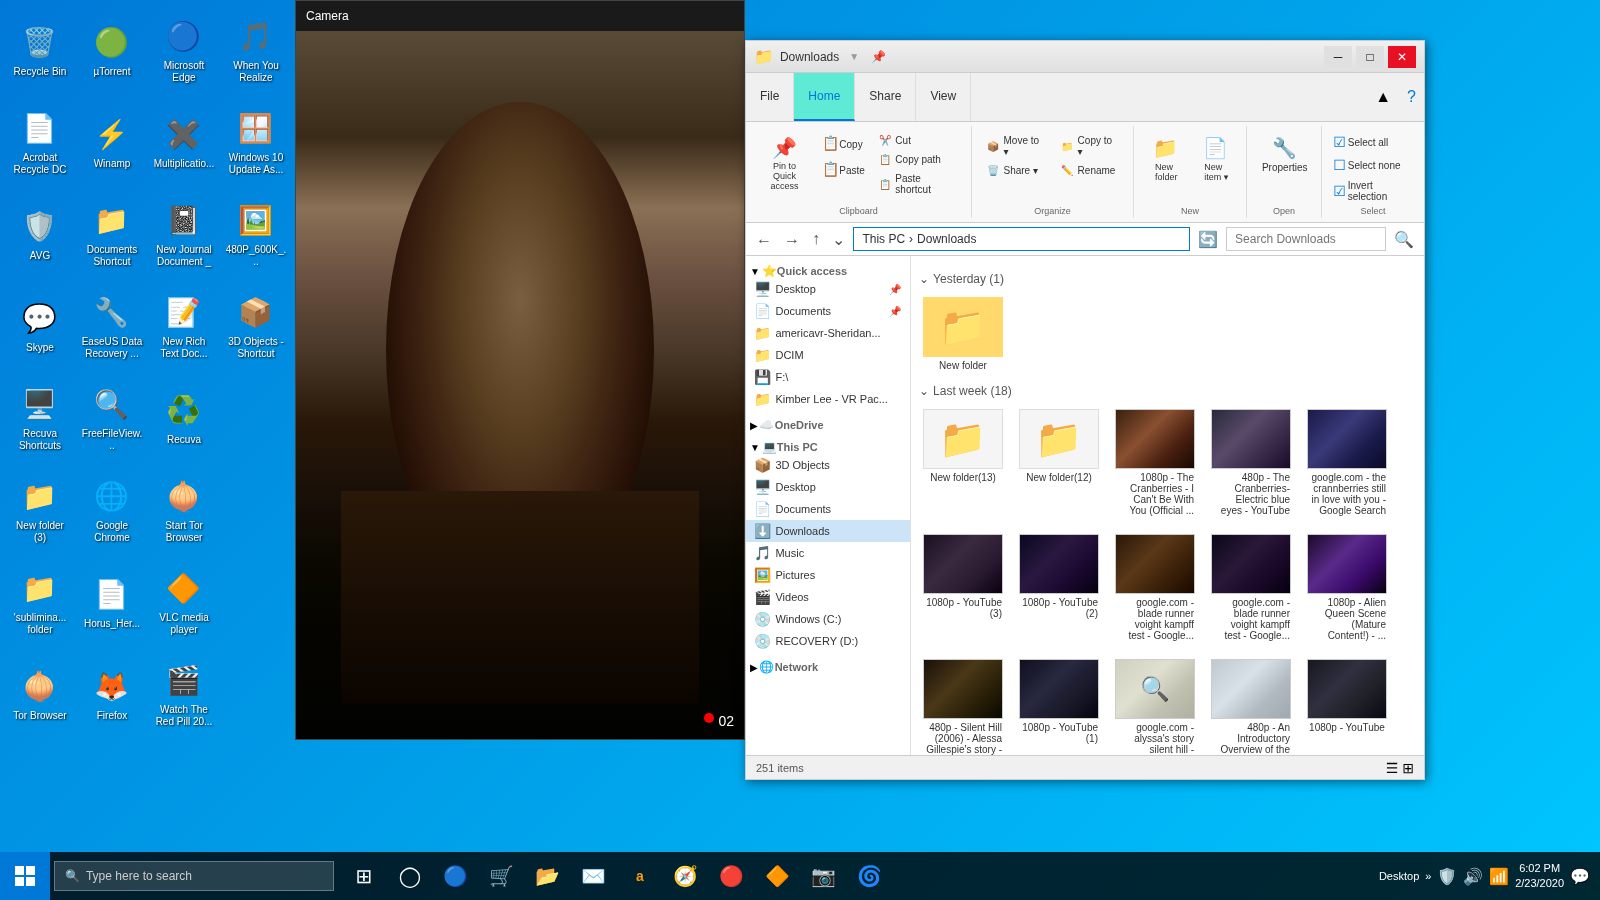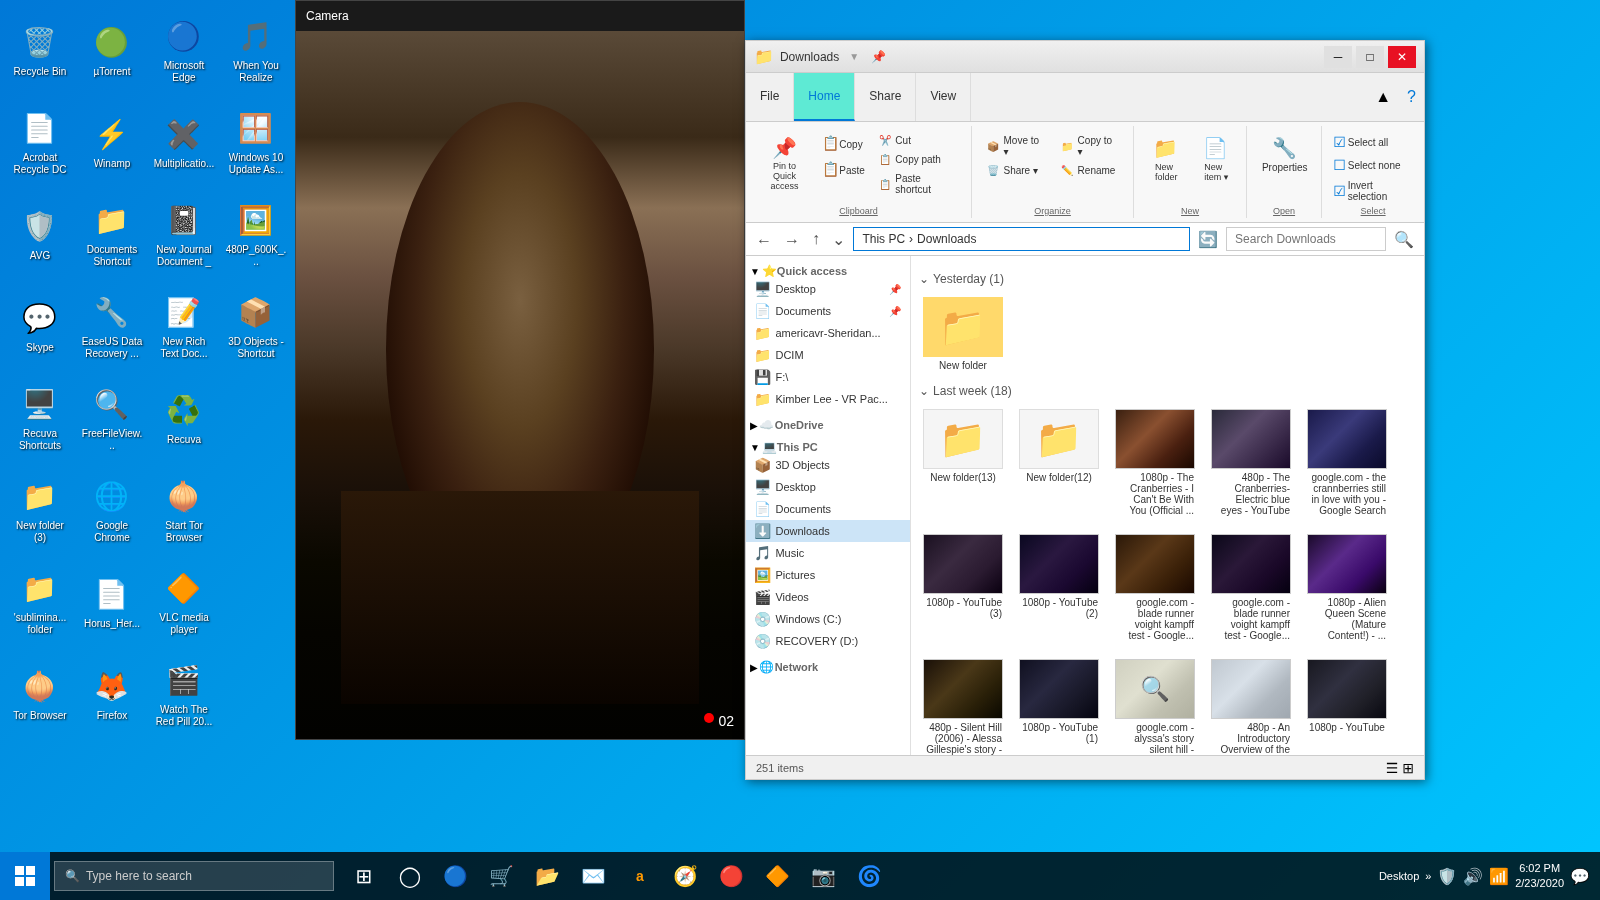--- a/index.html
+++ b/index.html
@@ -85,21 +85,21 @@
     }
     .ribbon-tab.active { background: #5eead4; border-bottom: 2px solid #0078d7; color: #0078d7; }
     .ribbon-content {
       display: flex; align-items: stretch; padding: 4px 0; min-height: 80px;
     }
     .ribbon-group {
       display: flex; flex-direction: column; align-items: flex-start; padding: 2px 8px;
       border-right: 1px solid #ddd; min-width: 60px;
     }
     .ribbon-group-label {
-      font-size: 9px; color: #666; align-self: center; margin-top: 2px; text-decoration: underline;
+      font-size: 9px; color: #666; align-self: center; margin-top: 2px;
     }
     .ribbon-buttons {
       display: flex; gap: 2px; flex: 1; align-items: flex-start; padding-top: 4px;
     }
     .ribbon-btn {
       display: flex; flex-direction: column; align-items: center; padding: 3px 6px;
       cursor: pointer; border: 1px solid transparent; border-radius: 2px; font-size: 10px;
       color: #333; min-width: 48px;
     }
     .ribbon-btn .btn-icon { font-size: 20px; margin-bottom: 2px; }

